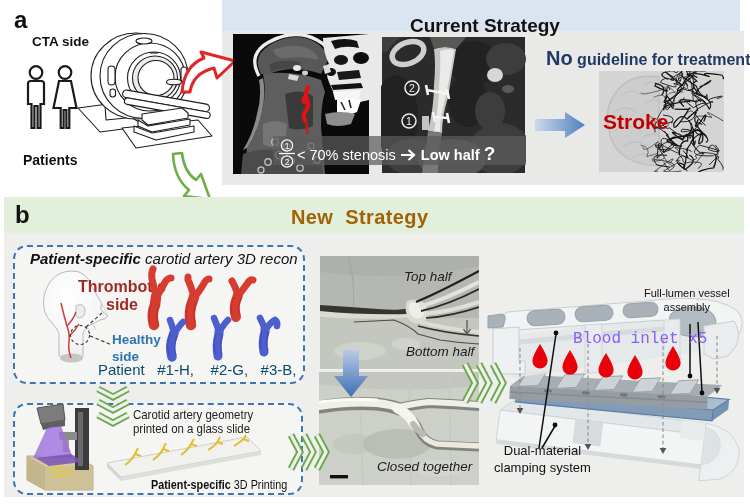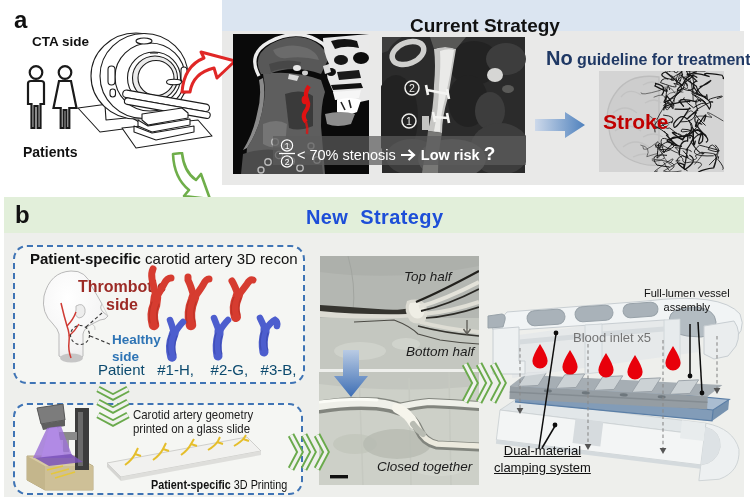--- a/index.html
+++ b/index.html
@@ -10,21 +10,21 @@
 </style>
 </head>
 <body>
 
 <div class="abs" style="left:222px;top:0;width:518px;height:31px;background:#dbe5f1;"></div>
 <div class="abs" style="left:222px;top:31px;width:522px;height:154px;background:#e9e9e8;"></div>
 <div class="lbl" style="left:410px;top:7px;font-size:19px;font-weight:bold;color:#111;margin-top:8px;">Current Strategy</div>
 
 <div class="lbl" style="left:14px;top:6px;font-size:24px;font-weight:bold;color:#111;">a</div>
 <div class="lbl" style="left:32px;top:34px;font-size:13.5px;font-weight:bold;color:#111;">CTA side</div>
-<div class="lbl" style="left:23px;top:144px;font-size:14px;font-weight:bold;color:#111;">Patients</div>
+<div class="lbl" style="left:23px;top:152px;font-size:14px;font-weight:bold;color:#111;">Patients</div>
 
 <svg class="abs" style="left:22px;top:64px;" width="58" height="70" viewBox="0 0 58 70">
   <g fill="none" stroke="#1a1a1a" stroke-width="2.2">
     <circle cx="14" cy="8.5" r="6.3"></circle>
     <path d="M6,19.5 Q6,17 9,17 L19,17 Q22,17 22,19.5 L22,40 L18.5,40 L18.5,64 L15.6,64 L15.6,42 L12.4,42 L12.4,64 L9.5,64 L9.5,40 L6,40 Z"></path>
     <circle cx="43" cy="8.5" r="6.3"></circle>
     <path d="M37,17 L49,17 L54.5,44 L47.3,44 L47.3,64 L44.4,64 L44.4,46 L41.6,46 L41.6,64 L38.7,64 L38.7,44 L31.5,44 Z"></path>
   </g>
 </svg>
 
@@ -165,21 +165,21 @@
 <div class="abs" style="left:273px;top:136px;width:253px;height:29px;background:rgba(92,92,92,0.72);"></div>
 <svg class="abs" style="left:277px;top:139px;" width="22" height="30" viewBox="0 0 22 30">
   <circle cx="10" cy="6.5" r="5.6" fill="none" stroke="#fff" stroke-width="1.2"></circle>
   <circle cx="10" cy="22.5" r="5.6" fill="none" stroke="#fff" stroke-width="1.2"></circle>
   <line x1="2" y1="14.5" x2="18" y2="14.5" stroke="#fff" stroke-width="1.3"></line>
   <text x="10" y="9.6" font-size="8.5" fill="#fff" text-anchor="middle" font-family="Liberation Sans,sans-serif">1</text>
   <text x="10" y="25.6" font-size="8.5" fill="#fff" text-anchor="middle" font-family="Liberation Sans,sans-serif">2</text>
 </svg>
 <div class="lbl" style="left:297px;top:143px;color:#fff;font-size:14.5px;">&lt; 70% stenosis <svg width="17" height="12" viewBox="0 0 17 12" style="vertical-align:-1px;">
       <path d="M1,6 L13,6 M8.5,1 L14,6 L8.5,11" stroke="#fff" stroke-width="2.2" fill="none"></path>
-    </svg> <span style="font-weight:bold;">Low risk</span> <span style="font-weight:bold;font-size:19px;">?</span></div>
+    </svg> <span style="font-weight:bold;">Low half</span> <span style="font-weight:bold;font-size:19px;">?</span></div>
 
 <div class="lbl" style="left:546px;top:47px;color:#1f3864;font-size:16px;font-weight:bold;"><span style="font-size:20px;">No</span> guideline for treatment</div>
 
 <svg class="abs" style="left:535px;top:110px;" width="52" height="30" viewBox="0 0 52 30">
   <defs>
       <linearGradient id="bar" x1="0" y1="0" x2="1" y2="0">
     <stop offset="0" stop-color="#cdd9ea"></stop>
         <stop offset="1" stop-color="#4f81bd"></stop>
   </linearGradient>
     </defs>
@@ -249,24 +249,24 @@
     <path d="M115.7,83.6 Q119.0,85.9 114.8,96.8 Q104.5,97.9 99.5,101.0" stroke-width="1.2"></path>
     <path d="M99.2,97.3 Q109.0,90.4 91.2,91.1 Q83.5,93.2 83.5,88.7" stroke-width="0.8"></path>
     <path d="M70.9,95.9 Q71.9,96.5 58.0,94.1 Q48.5,82.2 67.6,84.3" stroke-width="1.0"></path>
   </g>
   <text x="4" y="58" font-size="21" font-weight="bold" fill="#c00000" font-family="Liberation Sans,sans-serif">Stroke</text>
 </svg>
 
 <div class="abs" style="left:4px;top:197px;width:740px;height:36px;background:#e2efda;"></div>
 <div class="abs" style="left:4px;top:233px;width:740px;height:264px;background:#eeefec;"></div>
 <div class="lbl" style="left:15px;top:201px;font-size:24px;font-weight:bold;color:#111;">b</div>
-<div class="lbl" style="left:306px;top:206px;font-size:20px;letter-spacing:0.4px;font-weight:bold;color:#1d4ed8;">New&nbsp; Strategy</div>
+<div class="lbl" style="left:291px;top:206px;font-size:20px;letter-spacing:0.4px;font-weight:bold;color:#a16207;">New&nbsp; Strategy</div>
 
 <div class="abs" style="left:13px;top:245px;width:288px;height:135px;border:2px dashed #3f74b5;border-radius:14px;background:#f5f6f3;"></div>
-<div class="lbl" style="left:30px;top:250px;font-size:15px;color:#111;"><b>Patient-specific</b> carotid artery 3D recon</div>
+<div class="lbl" style="left:30px;top:250px;font-size:15px;color:#111;font-style:italic;"><b>Patient-specific</b> carotid artery 3D recon</div>
 
 <svg class="abs" style="left:36px;top:268px;" width="74" height="98" viewBox="0 0 74 98">
   <defs>
       <radialGradient id="hg" cx="0.38" cy="0.3" r="0.95">
     <stop offset="0" stop-color="#ffffff"></stop>
         <stop offset="0.6" stop-color="#f4f4f4"></stop>
         <stop offset="1" stop-color="#d9d9d9"></stop>
   </radialGradient>
     </defs>
   <path d="M35,3 Q14,4 8,28 Q5,45 17,56 Q22,61 23,66 L23,88 Q30,93 40,93 Q45,92 47,88 L47,66 Q48,60 56,56 L64,52 Q70,52 72,48 L67,44 Q63,40 66,36 Q61,27 56,19 Q50,2 35,3Z" fill="url(#hg)" stroke="#b9b9b9" stroke-width="1"></path>
@@ -565,14 +565,14 @@
   </g>
   <g fill="#0d0d0d">
     <circle cx="70" cy="85" r="2.4"></circle>
     <circle cx="69" cy="177" r="2.4"></circle>
     <circle cx="204" cy="128" r="2.4"></circle>
     <circle cx="216" cy="145" r="2.4"></circle>
   </g>
 </svg>
 
 <div class="lbl" style="left:644px;top:287px;font-size:11px;color:#111;text-align:center;line-height:1.25;">Full-lumen vessel<br>assembly</div>
-<div class="lbl" style="left:573px;top:330px;font-size:13px;color:#737373;">Blood inlet x5</div>
-<div class="lbl" style="left:494px;top:443px;font-size:13px;color:#111;text-align:center;line-height:1.3;text-decoration:underline;">Dual-material<br>clamping system</div>
+<div class="lbl" style="left:573px;top:330px;font-size:16px;color:#8b5cf6;font-family:Liberation Mono, monospace;">Blood inlet x5</div>
+<div class="lbl" style="left:494px;top:443px;font-size:13px;color:#111;text-align:center;line-height:1.3;">Dual-material<br>clamping system</div>
 
 </body></html>

